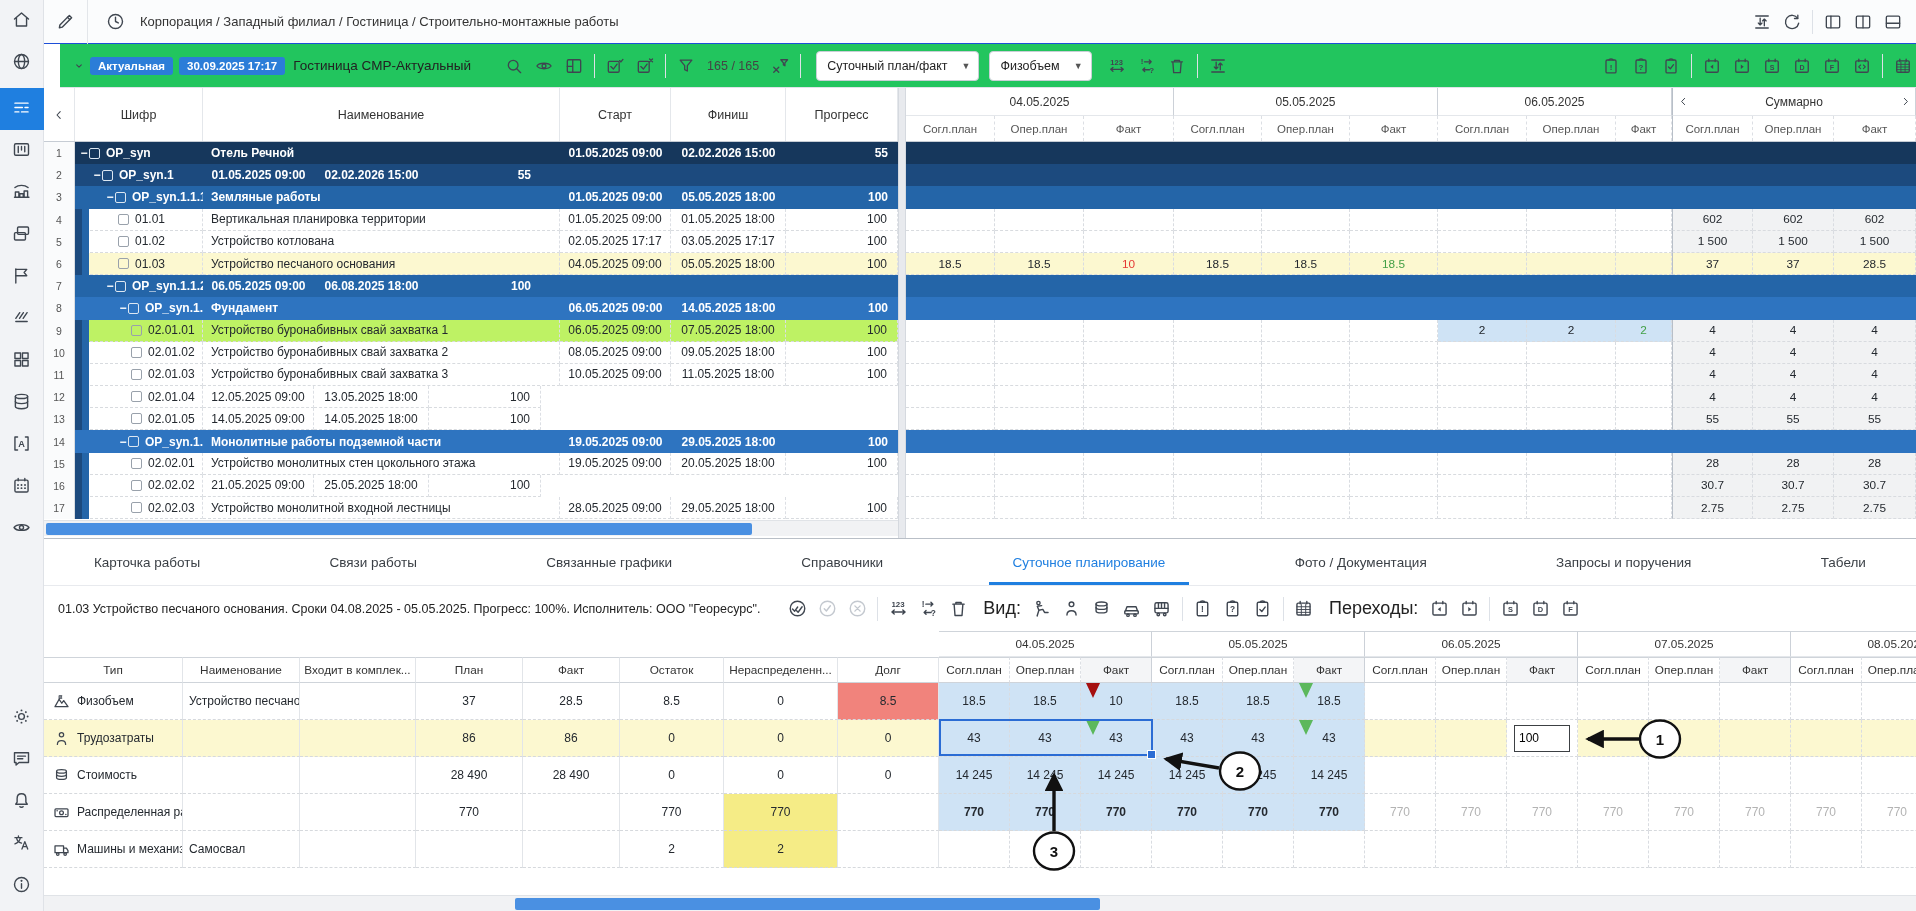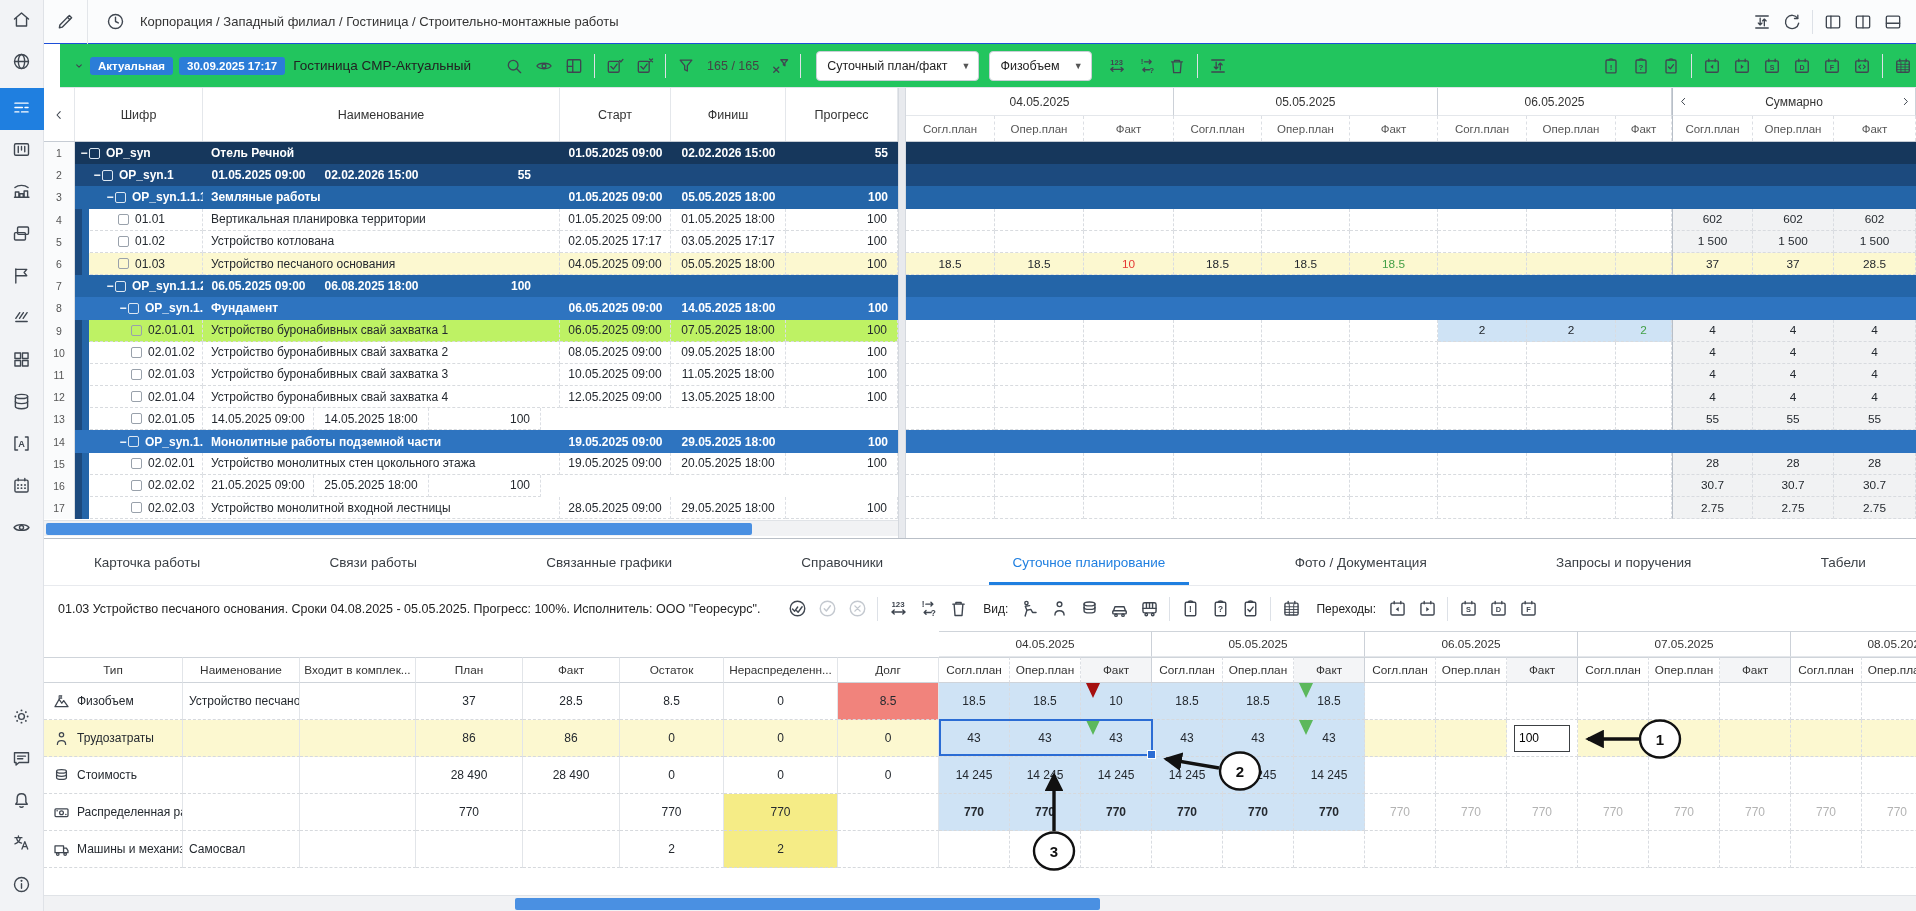--- a/index.html
+++ b/index.html
@@ -65,21 +65,21 @@
 
   
   #bottom { position:absolute; left:44px; top:538px; width:1872px; height:373px; background:#fff; border-top:1px solid #b9bfc7; }
   #tabs { height:47px; display:flex; align-items:stretch; justify-content:space-between; padding:0 40px; border-bottom:1px solid #e8eaee; }
   .tab { display:flex; align-items:center; font-size:13.5px; color:#3a3f45; cursor:pointer; position:relative; padding:0 10px; white-space:nowrap; }
   .tab.active { color:#1f7fe0; }
   .tab.active::after { content:""; position:absolute; left:-14px; right:-14px; bottom:0; height:3px; background:#1f7fe0; }
 
   #dtoolbar { height:45px; display:flex; align-items:center; padding:0 4px 0 14px; }
   #dinfo { font-size:12.5px; color:#222; white-space:nowrap; }
-  .dlabel { font-size:12px; color:#222; margin:0 6px 0 10px; white-space:nowrap; }
+  .dlabel { font-size:18px; color:#222; margin:0 6px 0 10px; white-space:nowrap; }
 
   #dtable { position:relative; width:1872px; overflow:hidden; }
   #dt-head { display:flex; height:52px; }
   #dt-headleft { display:flex; flex-direction:column; width:895px; flex:none; }
   #dt-headleft .blank { height:26px; }
   #dt-headleft .cols { display:flex; height:26px; }
   #dt-headleft .cols .hc, .dgroup .gh-sub2 { display:flex; align-items:center; justify-content:center; font-size:11.8px; color:#333; border-right:1px solid #e2e5e9; border-top:1px solid #cfd4da; border-bottom:1px solid #cfd4da; overflow:hidden; white-space:nowrap; }
   .dgroup { width:213px; flex:none; }
   .dgroup .gh-date2 { height:26px; display:flex; align-items:center; justify-content:center; font-size:11.8px; color:#333; border-right:1px solid #ccd1d8; border-bottom:1px solid #e4e7eb; border-top:1px solid #cfd4da; }
   .dgroup .subs { display:flex; height:26px; }
@@ -626,21 +626,20 @@
         </div>
         <div class="wrow leafrow">
           <div class="num">12</div>
           <div class="wleft" style="background: rgb(255, 255, 255);">
             <div class="tstrip" style="left: 0px; background: rgb(28, 74, 126);"></div>
             <div class="tstrip" style="left: 7px; background: rgb(36, 101, 168);"></div>
             <div class="wl-cell" style="width: 128px; padding-left: 56px;">
               <span class="cb"></span>
               <span style="margin-left: 6px;">02.01.04</span>
             </div>
-            <div class="wl-cell" style="width: 357px; justify-content: flex-start; padding-left: 8px;">Устройство буронабивных свай захватка 4</div>
             <div class="wl-cell" style="width: 111px; justify-content: center;">12.05.2025 09:00</div>
             <div class="wl-cell" style="width: 115px; justify-content: center;">13.05.2025 18:00</div>
             <div class="wl-cell" style="width: 112px; justify-content: flex-end; padding-right: 10px;">100</div>
           </div>
         </div>
         <div class="wrow leafrow">
           <div class="num">13</div>
           <div class="wleft" style="background: rgb(255, 255, 255);">
             <div class="tstrip" style="left: 0px; background: rgb(28, 74, 126);"></div>
             <div class="tstrip" style="left: 7px; background: rgb(36, 101, 168);"></div>

